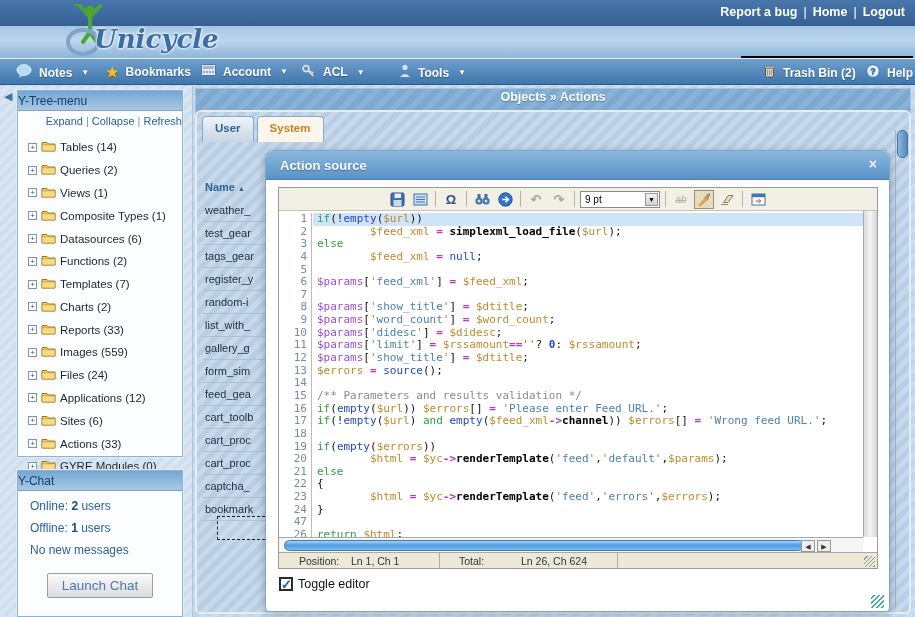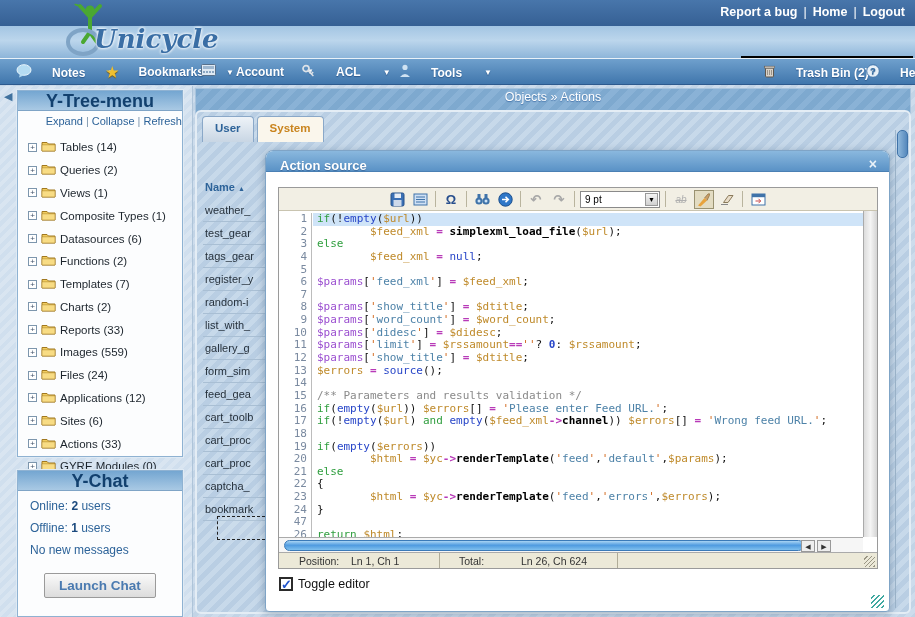--- a/index.html
+++ b/index.html
@@ -23,62 +23,62 @@
   .brand{position:absolute;left:36px;top:24px;font-family:"DejaVu Serif",serif;
          font-style:italic;font-weight:bold;font-size:26px;color:#3a6ea5;
          text-shadow:0 0 3px #fff,0 0 3px #fff}
   .wheel{position:absolute;left:8px;top:28px;width:34px;height:28px;border:4px solid #7fa4c6;
          border-radius:50%;background:transparent}
 
   
   .navbar{position:absolute;left:0;top:58px;width:915px;height:27px;
           background:linear-gradient(#6fa0cd,#4076ac);border-top:1px solid #e8f1f8;
           border-bottom:1px solid #2d5a8e}
-  .nav-item{position:absolute;top:5px;display:flex;align-items:center;gap:20px;color:#fff;
+  .nav-item{position:absolute;top:5px;display:flex;align-items:center;gap:7px;color:#fff;
             font-weight:bold;font-size:12px;cursor:pointer;text-shadow:0 1px 1px #2d5a8e}
   .nav-item .caret{font-size:8px;margin-left:2px}
   #nav-left .nav-item:nth-child(1){left:16px}
   #nav-left .nav-item:nth-child(2){left:106px}
   #nav-left .nav-item:nth-child(3){left:201px}
   #nav-left .nav-item:nth-child(4){left:301px}
   #nav-left .nav-item:nth-child(5){left:399px}
   #nav-right .nav-item:nth-child(1){left:763px}
   #nav-right .nav-item:nth-child(2){left:866px}
 
   
   .sidebar-region{position:absolute;left:0;top:86px;width:193px;height:531px;
       background:repeating-linear-gradient(135deg,#d0dfee 0 4px,#d9e5f1 4px 8px);
       border-right:1px solid #aec4d9}
   .collapse-arrow{position:absolute;left:4px;top:90px;color:#41729f;font-size:11px;cursor:pointer}
   .side-panel{position:absolute;left:17px;width:166px;background:#fcfdfe;
       border:1px solid #8fb2d2;box-shadow:0 0 0 1px #dfeaf4}
   .panel-hd{height:20px;background:linear-gradient(#74a6d1,#a9c9e4);
-      color:#12406e;font-weight:bold;font-size:18px;text-align:center;line-height:20px;
+      color:#12406e;font-weight:normal;font-size:12px;line-height:20px;
       border-bottom:1px solid #7fa4c6}
   #tree-panel{top:90px;height:367px}
   .tree-actions{height:19px;text-align:right;font-size:11px;color:#2d6399;padding-top:4px}
   .tree-actions span{cursor:pointer}
   .tree-actions .sep{color:#7d96ad;margin:0 3px}
   #tree-list{list-style:none;padding:6px 0 0 10px}
   .tree-row{display:flex;align-items:center;gap:4px;padding:2.4px 0;cursor:pointer}
   .plusbox{width:9px;height:9px;border:1px solid #7d96ad;background:#fff;font-size:8px;
       line-height:7px;text-align:center;color:#41536b;flex:0 0 9px}
   .tlabel{font-size:11.5px;color:#1c242c}
   #chat-panel{top:470px;height:147px}
   .chat-line{font-size:12px;color:#2d6399;margin:8px 0 0 12px}
   .chat-line b{color:#1c4a7e}
   .launch-btn{display:block;margin:16px auto 0;padding:4px 14px;
       background:linear-gradient(#fafafa,#dcdcdc);border:1px solid #9a9a9a;border-radius:2px;
-      color:#4a7ab0;font-weight:bold;font-size:13.5px;cursor:pointer}
+      color:#4a7ab0;font-weight:normal;font-size:13.5px;cursor:pointer}
 
   
   .main-region{position:absolute;left:193px;top:86px;width:722px;height:531px}
   .breadcrumb-band{position:absolute;left:2px;top:2px;right:4px;height:32px;
       background:repeating-linear-gradient(135deg,#7ea9cf 0 6px,#8ab2d6 6px 12px);
-      border:1px solid #a8c4dd;color:#fff;font-weight:normal;font-size:12.5px;text-align:center;
+      border:1px solid #a8c4dd;color:#fff;font-weight:bold;font-size:12.5px;text-align:center;
       line-height:17px;text-shadow:0 1px 1px #4a78ad}
   .content-panel{position:absolute;left:2px;top:24px;right:4px;bottom:3px;
       border:2px solid #e4edf5;border-radius:6px;
       background:repeating-linear-gradient(135deg,#b9cee3 0 5px,#c7d9ea 5px 10px)}
   .tabs{position:absolute;left:5px;top:4px;display:flex;gap:3px}
   .tab{height:26px;padding:5px 12px 0;font-size:11.5px;font-weight:bold;
       border:1px solid #8aa8c8;border-bottom:0;border-radius:4px 4px 0 0;cursor:pointer}
   .tab.inactive{background:linear-gradient(#eef3f8,#c8d6e4);color:#2d6399}
   .tab.active{background:#faf6ec;color:#c9841e}
   .objtable{position:absolute;left:6px;top:66px;width:64px}
@@ -89,21 +89,21 @@
   .ghost-btn{position:absolute;left:20px;top:404px;width:78px;height:24px;
       border:1px dashed #222;background:rgba(255,255,255,0.08);cursor:pointer}
   .main-vscroll{position:absolute;right:1px;top:18px;bottom:4px;width:13px;
       border-left:1px solid #9eb6cc}
   .main-vthumb{position:absolute;left:1px;top:0;width:11px;height:28px;border-radius:5px;
       background:linear-gradient(90deg,#8fb8dc,#5588bc);border:1px solid #3f73a9;cursor:pointer}
 
   
   .modal{position:absolute;left:265px;top:150px;width:625px;height:462px;background:#fff;
       border:1px solid #7fa4c6;border-radius:8px 8px 4px 4px;box-shadow:0 2px 8px rgba(30,60,90,.35)}
-  .modal-hd{position:absolute;left:0;top:0;right:0;height:21px;border-radius:7px 7px 0 0;
+  .modal-hd{position:absolute;left:0;top:0;right:0;height:29px;border-radius:7px 7px 0 0;
       background:linear-gradient(#8ab8de,#5a92c6);border-bottom:1px solid #4a80b4}
   .modal-title{position:absolute;left:14px;top:7px;color:#fff;font-weight:bold;font-size:13px;
       text-shadow:0 1px 1px #3a6a9e}
   .modal-close{position:absolute;right:12px;top:5px;color:#eaf2f9;font-weight:bold;font-size:14px;
       cursor:pointer}
   .editor-frame{position:absolute;left:12px;top:36px;width:600px;height:382px;
       border:1px solid #9a9a9a;background:#fff}
   .ed-toolbar{position:absolute;left:0;top:0;right:0;height:23px;background:#f2efe4;
       border-bottom:1px solid #c9c4b0;display:flex;align-items:center;gap:3px;padding-left:108px}
   .tbtn{width:20px;height:19px;display:flex;align-items:center;justify-content:center;cursor:pointer}

